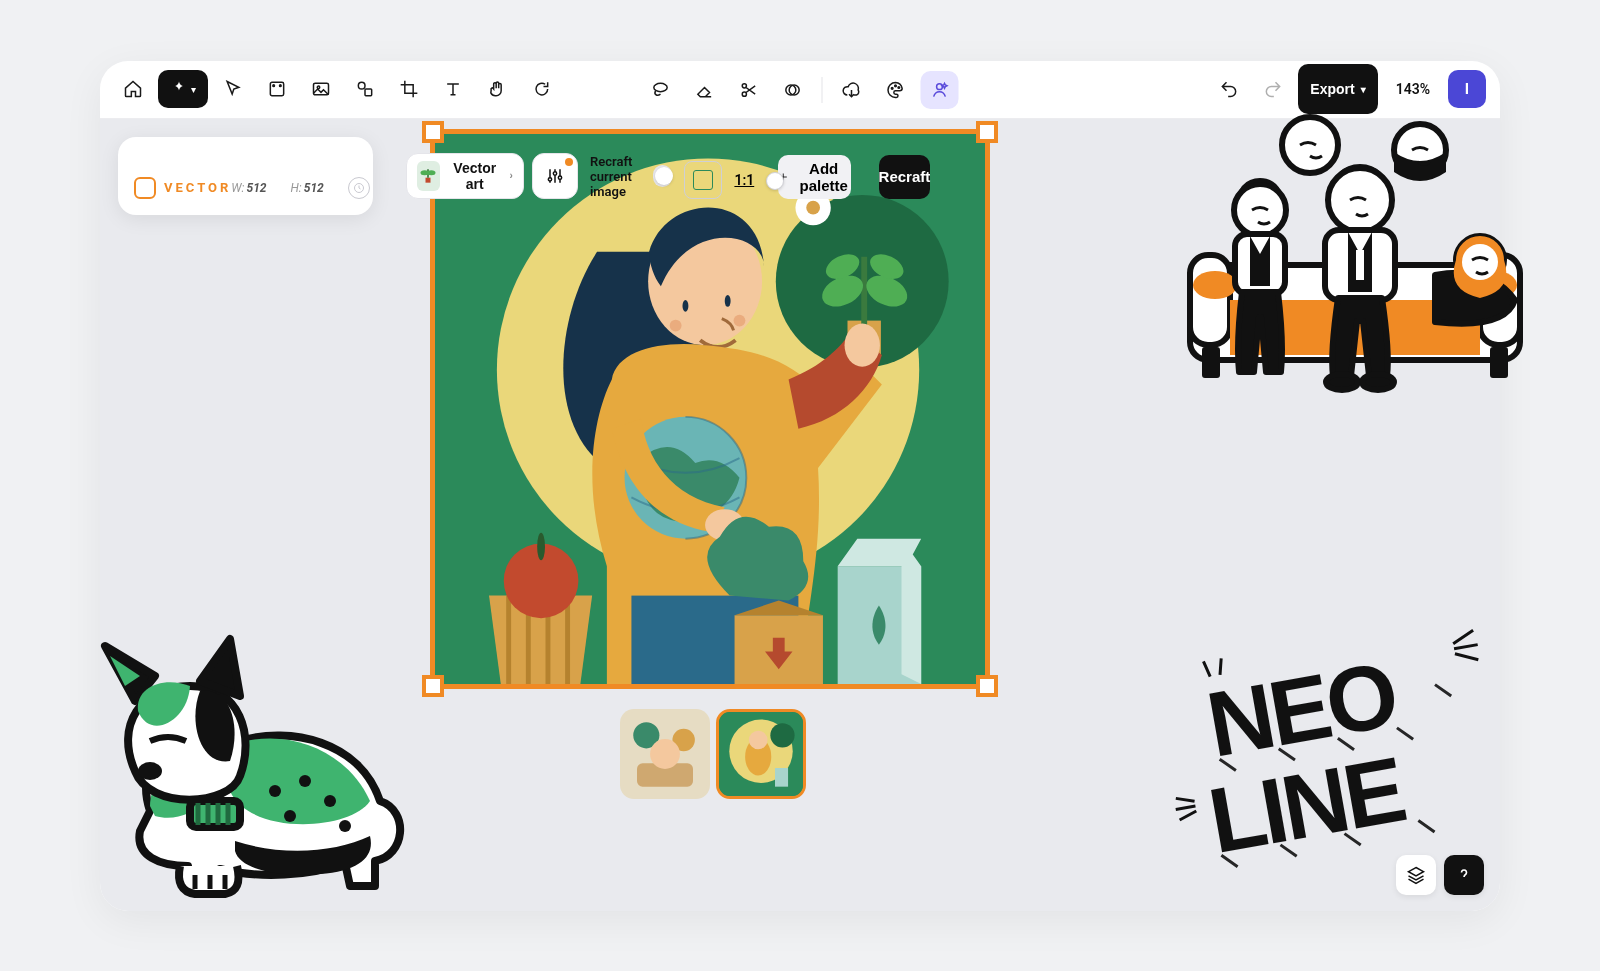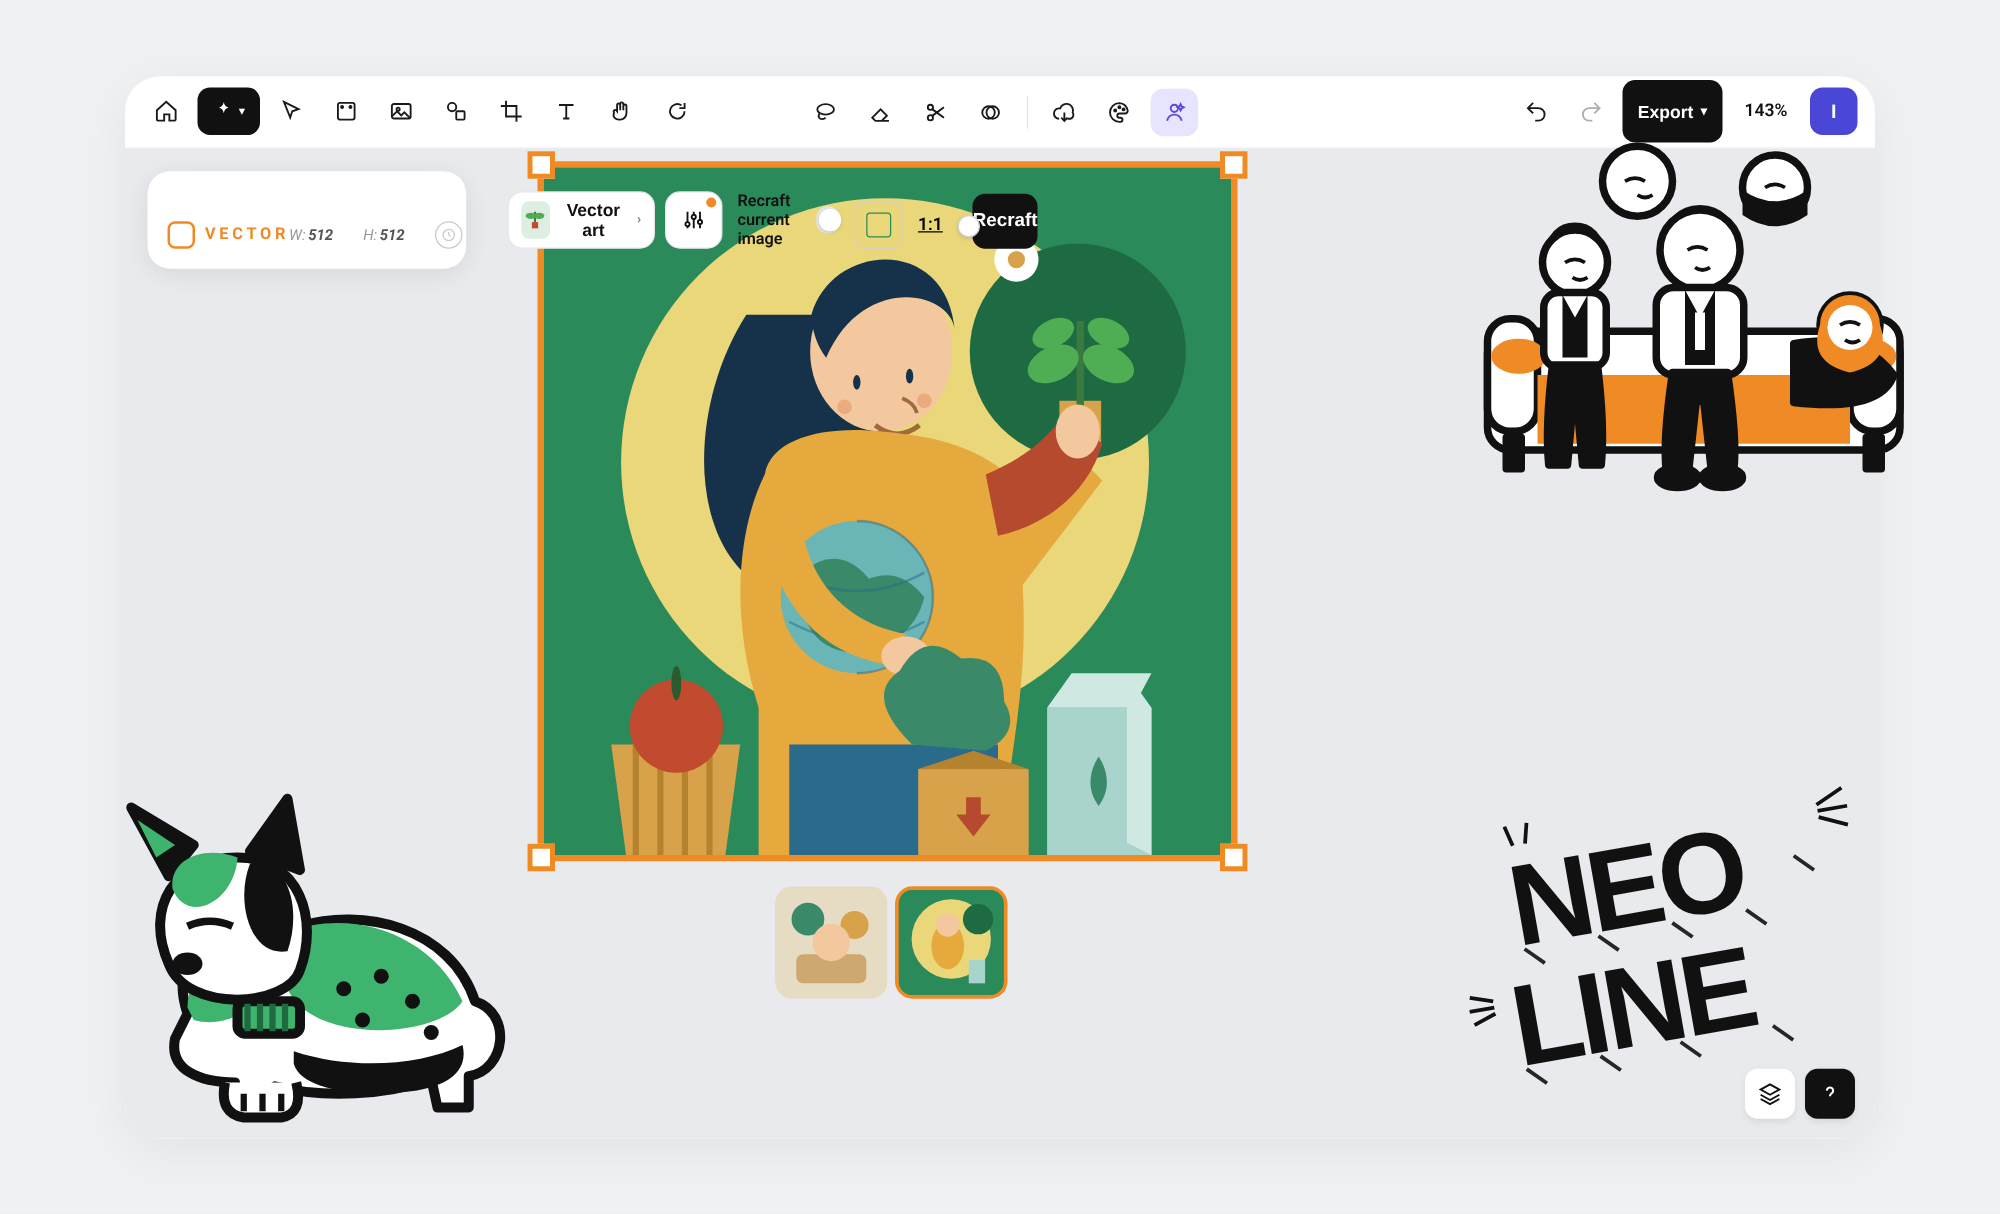--- a/index.html
+++ b/index.html
@@ -212,20 +212,21 @@
   .add-palette {
     height: 44px; border-radius: 10px; border: none;
     background: #f1f1f4; font-size: 15px; font-weight: 600;
     display: flex; align-items: center; justify-content: center; gap: 8px;
     cursor: pointer;
   }
   .recraft-btn {
     height: 44px; border-radius: 10px; border: none;
     background: #111; color: #fff; font-size: 15px; font-weight: 600;
     cursor: pointer;
+    margin-left: 16px;
   }
 
   
   .decor { position: absolute; pointer-events: none; }
   .decor-dog { left: 80px; bottom: 60px; width: 340px; height: 280px; }
   .decor-people { right: 60px; top: 90px; width: 370px; height: 320px; }
   .decor-neo { right: 100px; bottom: 90px; width: 330px; height: 260px; }
 
   svg { display: block; }
   .chev { font-size: 10px; }
@@ -501,20 +502,26 @@
       </div>
 
       <div class="ratio-row">
         <div class="ratio-box">
           <div class="ratio-box-inner"></div>
         </div>
         <span class="ratio-label">1:1</span>
         <div class="ratio-slider"></div>
       </div>
 
+      <button class="add-palette">
+        <svg width="16" height="16" viewBox="0 0 24 24" fill="none" stroke="#111" stroke-width="2">
+            <path d="M12 4v16M4 12h16"></path>
+          </svg>
+        <span>Add palette</span>
+      </button>
 
       <button class="recraft-btn">
         <span>Recraft</span>
       </button>
     </div>
 
     <div class="bottom-right-buttons">
       <button class="br-btn">
         <svg width="20" height="20" viewBox="0 0 24 24" fill="none" stroke="currentColor" stroke-width="1.8">
             <path d="M12 3l9 5-9 5-9-5z M3 13l9 5 9-5 M3 17l9 5 9-5"></path>

